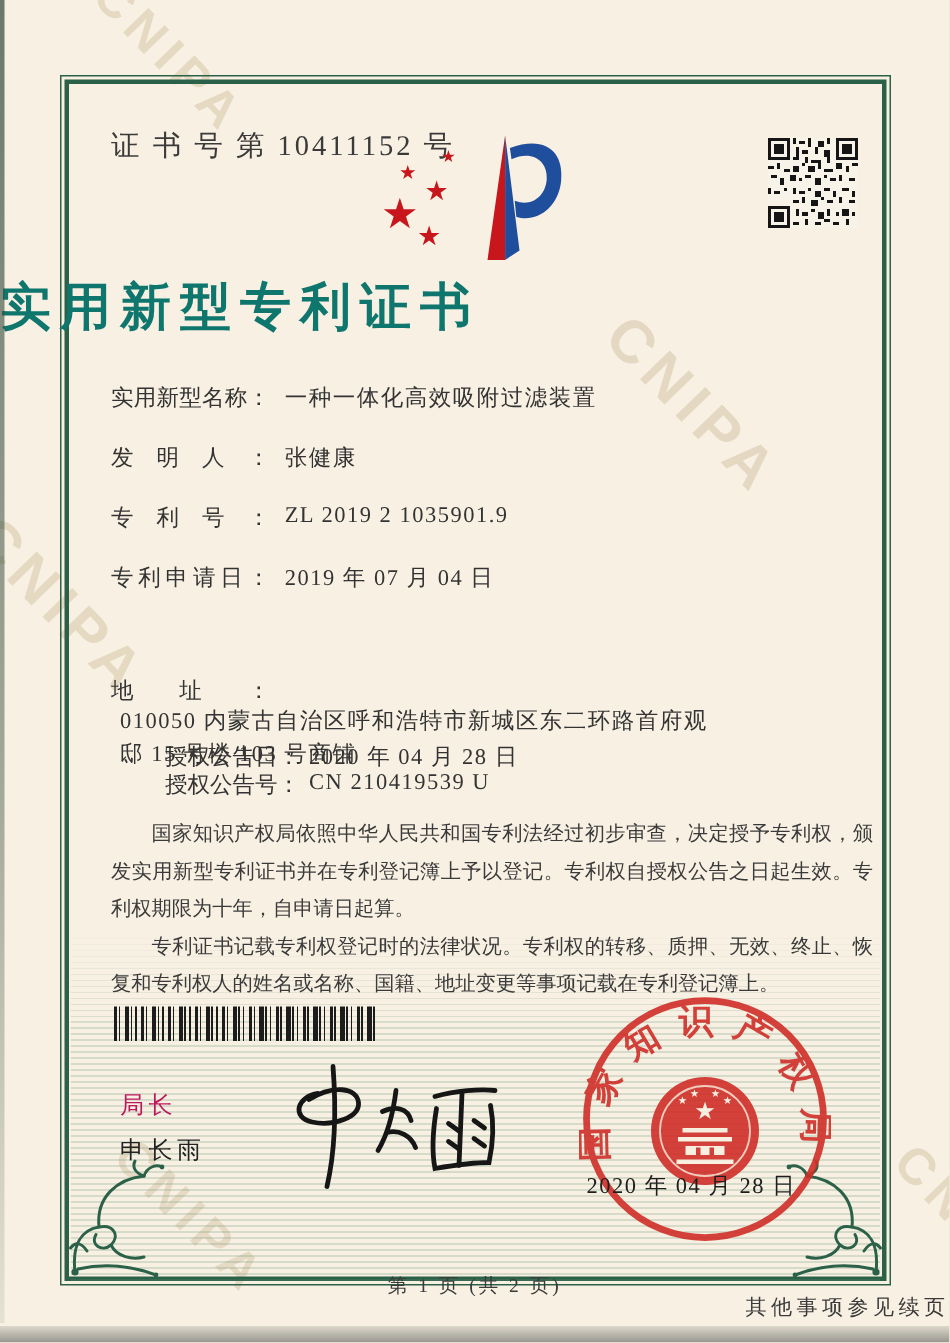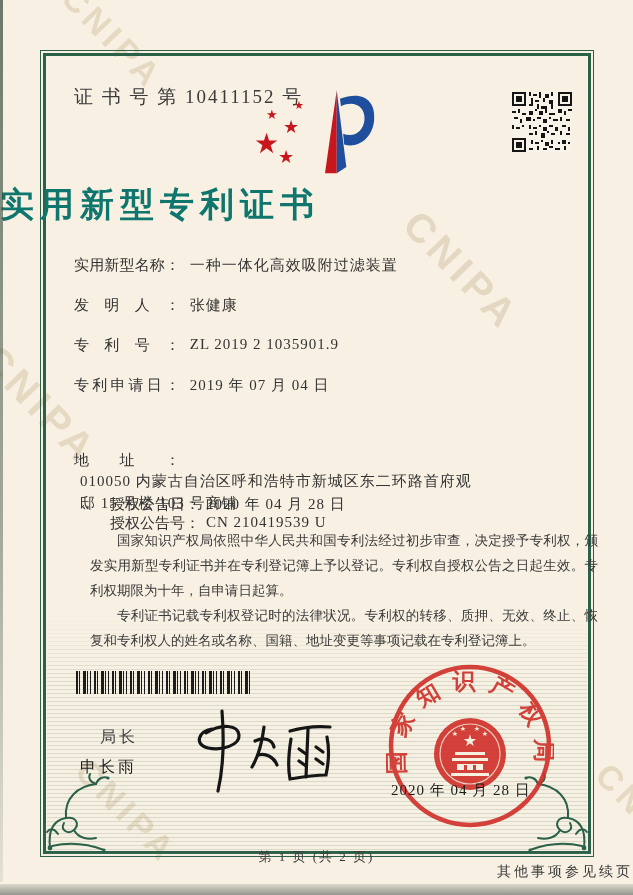--- a/index.html
+++ b/index.html
@@ -49,31 +49,31 @@
     font-size:34px; font-weight:bold; letter-spacing:6px; color:#0f766e; }
   
   .frow { position:absolute; left:74px; z-index:2; font-size:15px; color:#333; width:510px; }
   .flabel { display:inline-block; width:106px; text-align:justify; text-align-last:justify;
     vertical-align:top; letter-spacing:0; }
   .fvalue { display:inline-block; margin-left:6px; letter-spacing:1px; vertical-align:top; }
   .fvalue.addr { width:402px; line-height:22px; }
   .grant-half { display:inline-block;margin-left:36px; }
   .gap { display:inline-block; width:56px; }
   
-  .paras { position:absolute; left:74px; top:528px; width:508px; z-index:2;
-    font-size:13.5px; line-height:25px; color:#3a3a3a; text-align:justify;margin-left:16px; }
+  .paras { position:absolute; left:74px; top:543px; width:508px; z-index:2;
+    font-size:13.5px; line-height:25px; color:#3a3a3a; text-align:justify; }
   .paras p { text-indent:2em; }
   
   .barcode { position:absolute; left:76px; top:671px; width:176px; height:23px; z-index:2;
     background:repeating-linear-gradient(90deg,
       #1c1c1c 0 2px, transparent 2px 3px, #1c1c1c 3px 4px, transparent 4px 7px,
       #1c1c1c 7px 10px, transparent 10px 11px, #1c1c1c 11px 12px, transparent 12px 14px,
       #1c1c1c 14px 15px, transparent 15px 18px); }
   
-  .signer-title { position:absolute; left:80px; top:727px; z-index:3; font-size:16px; letter-spacing:3px; color:#404040;margin-left:20px; }
+  .signer-title { position:absolute; left:80px; top:727px; z-index:3; font-size:16px; letter-spacing:3px; color:#be185d; }
   .signer-name  { position:absolute; left:80px; top:757px; z-index:3; font-size:16px; letter-spacing:3px; color:#222; }
   .signature { position:absolute; left:178px; top:703px; z-index:3; }
   
   .seal { position:absolute; left:386px; top:662px; width:168px; height:168px; z-index:3; opacity:.9; }
   .seal-date { position:absolute; left:391px; top:781px; z-index:4; font-size:15px;
     letter-spacing:1px; color:#1d1d1d; }
   
   .flourish { position:absolute; z-index:2; }
   .fl-left  { left:44px;  top:768px; }
   .fl-right { left:518px; top:768px; transform:scaleX(-1); }

